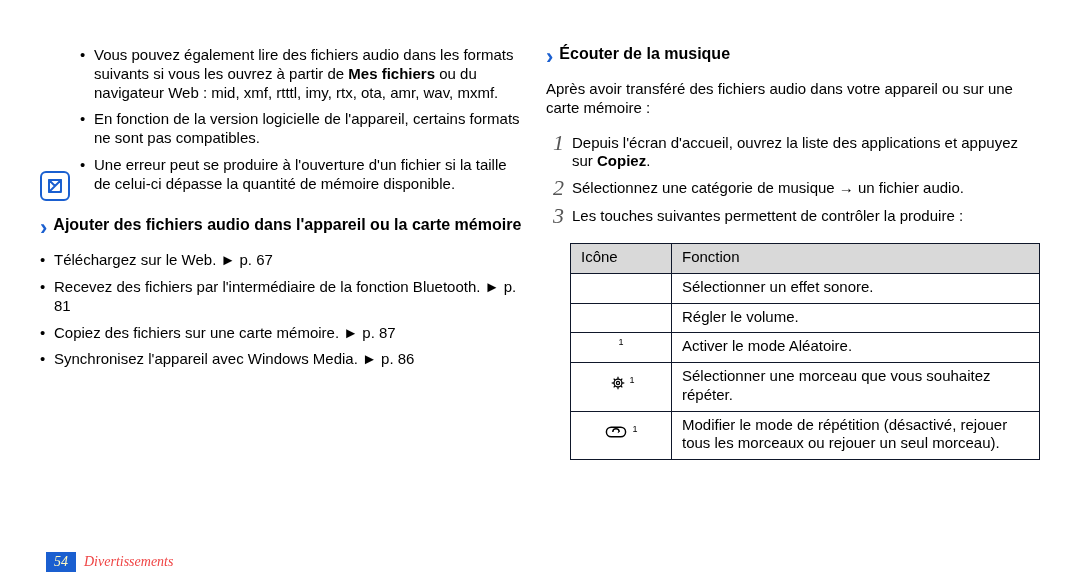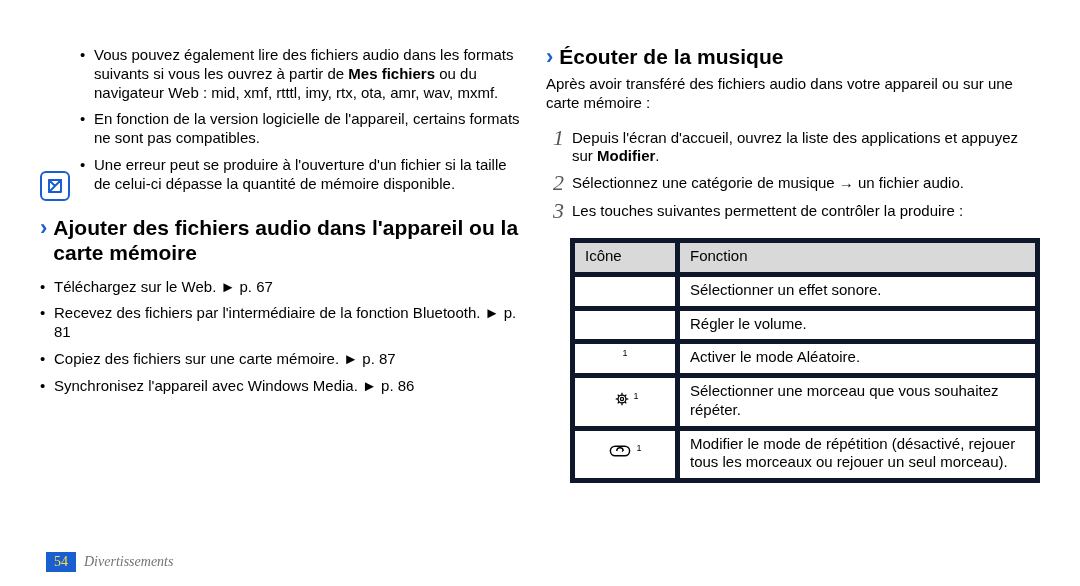--- a/index.html
+++ b/index.html
@@ -69,26 +69,26 @@
     margin-bottom: 4px;
   }
   .sec-chevron {
     color: #1a5fd0;
     font-size: 22px;
     font-weight: 900;
     line-height: 1;
     margin-top: 2px;
   }
   .sec-title {
-    font-size: 21px;
+    font-size: 16px;
     font-weight: 700;
     line-height: 1.2;
   }
 
-  .para { margin: 2px 0 6px 0; }
+  .para { margin: 8px 0 6px 0; }
 
   .bullets { list-style: none; padding: 0; margin: 4px 0 0 0; }
   .bullets > li {
     position: relative;
     padding-left: 14px;
     margin: 4px 0 8px 0;
   }
   .bullets > li::before {
     content: "•";
     position: absolute;
@@ -119,21 +119,21 @@
 
   
   table.icon-table {
     border-collapse: collapse;
     width: 470px;
     margin-top: 10px;
     margin-left: 24px;
     font-size: 15px;
   }
   table.icon-table th, table.icon-table td {
-    border: 5px solid #0f172a;
+    border: 1px solid #0f172a;
     padding: 4px 10px 6px 10px;
     vertical-align: middle;
     text-align: left;
   }
   table.icon-table thead tr {
     background: #d9d9d9;
   }
   table.icon-table th {
     font-weight: 400;
   }
@@ -149,26 +149,27 @@
     position: absolute;
     left: 46px;
     bottom: 14px;
     display: flex;
     align-items: center;
     gap: 8px;
     font-size: 14px;
   }
   .footer-page {
     background: #1a5fd0;
-    color: #fde047;
+    color: #fef9c3;
+    font-style: italic;
     padding: 1px 8px 2px 8px;
     font-family: Georgia, serif;
   }
   .footer-section {
-    color: #737373;
+    color: #ef4444;
     font-style: italic;
     font-family: Georgia, serif;
     text-align: center;
   }
 
   b.inline { font-weight: 700; }
 </style>
 </head>
 <body>
 
@@ -236,21 +237,21 @@
     <div class="sec-heading" style="margin-top:0;">
       <span class="sec-chevron">›</span>
       <span class="sec-title">Écouter de la musique</span>
     </div>
     <div class="para">Après avoir transféré des fichiers audio dans votre appareil ou sur une carte mémoire :</div>
 
     <div class="steps">
       <div class="step">
         <div class="step-num">1</div>
         <div class="step-text">
-          <span>Depuis l'écran d'accueil, ouvrez la liste des applications et appuyez sur </span><b class="inline">Modifier</b><span>.</span>
+          <span>Depuis l'écran d'accueil, ouvrez la liste des applications et appuyez sur </span><b class="inline">Copiez</b><span>.</span>
         </div>
       </div>
       <div class="step">
         <div class="step-num">2</div>
         <div class="step-text">Sélectionnez une catégorie de musique → un fichier audio.</div>
       </div>
       <div class="step">
         <div class="step-num">3</div>
         <div class="step-text">Les touches suivantes permettent de contrôler la produire :</div>
       </div>

